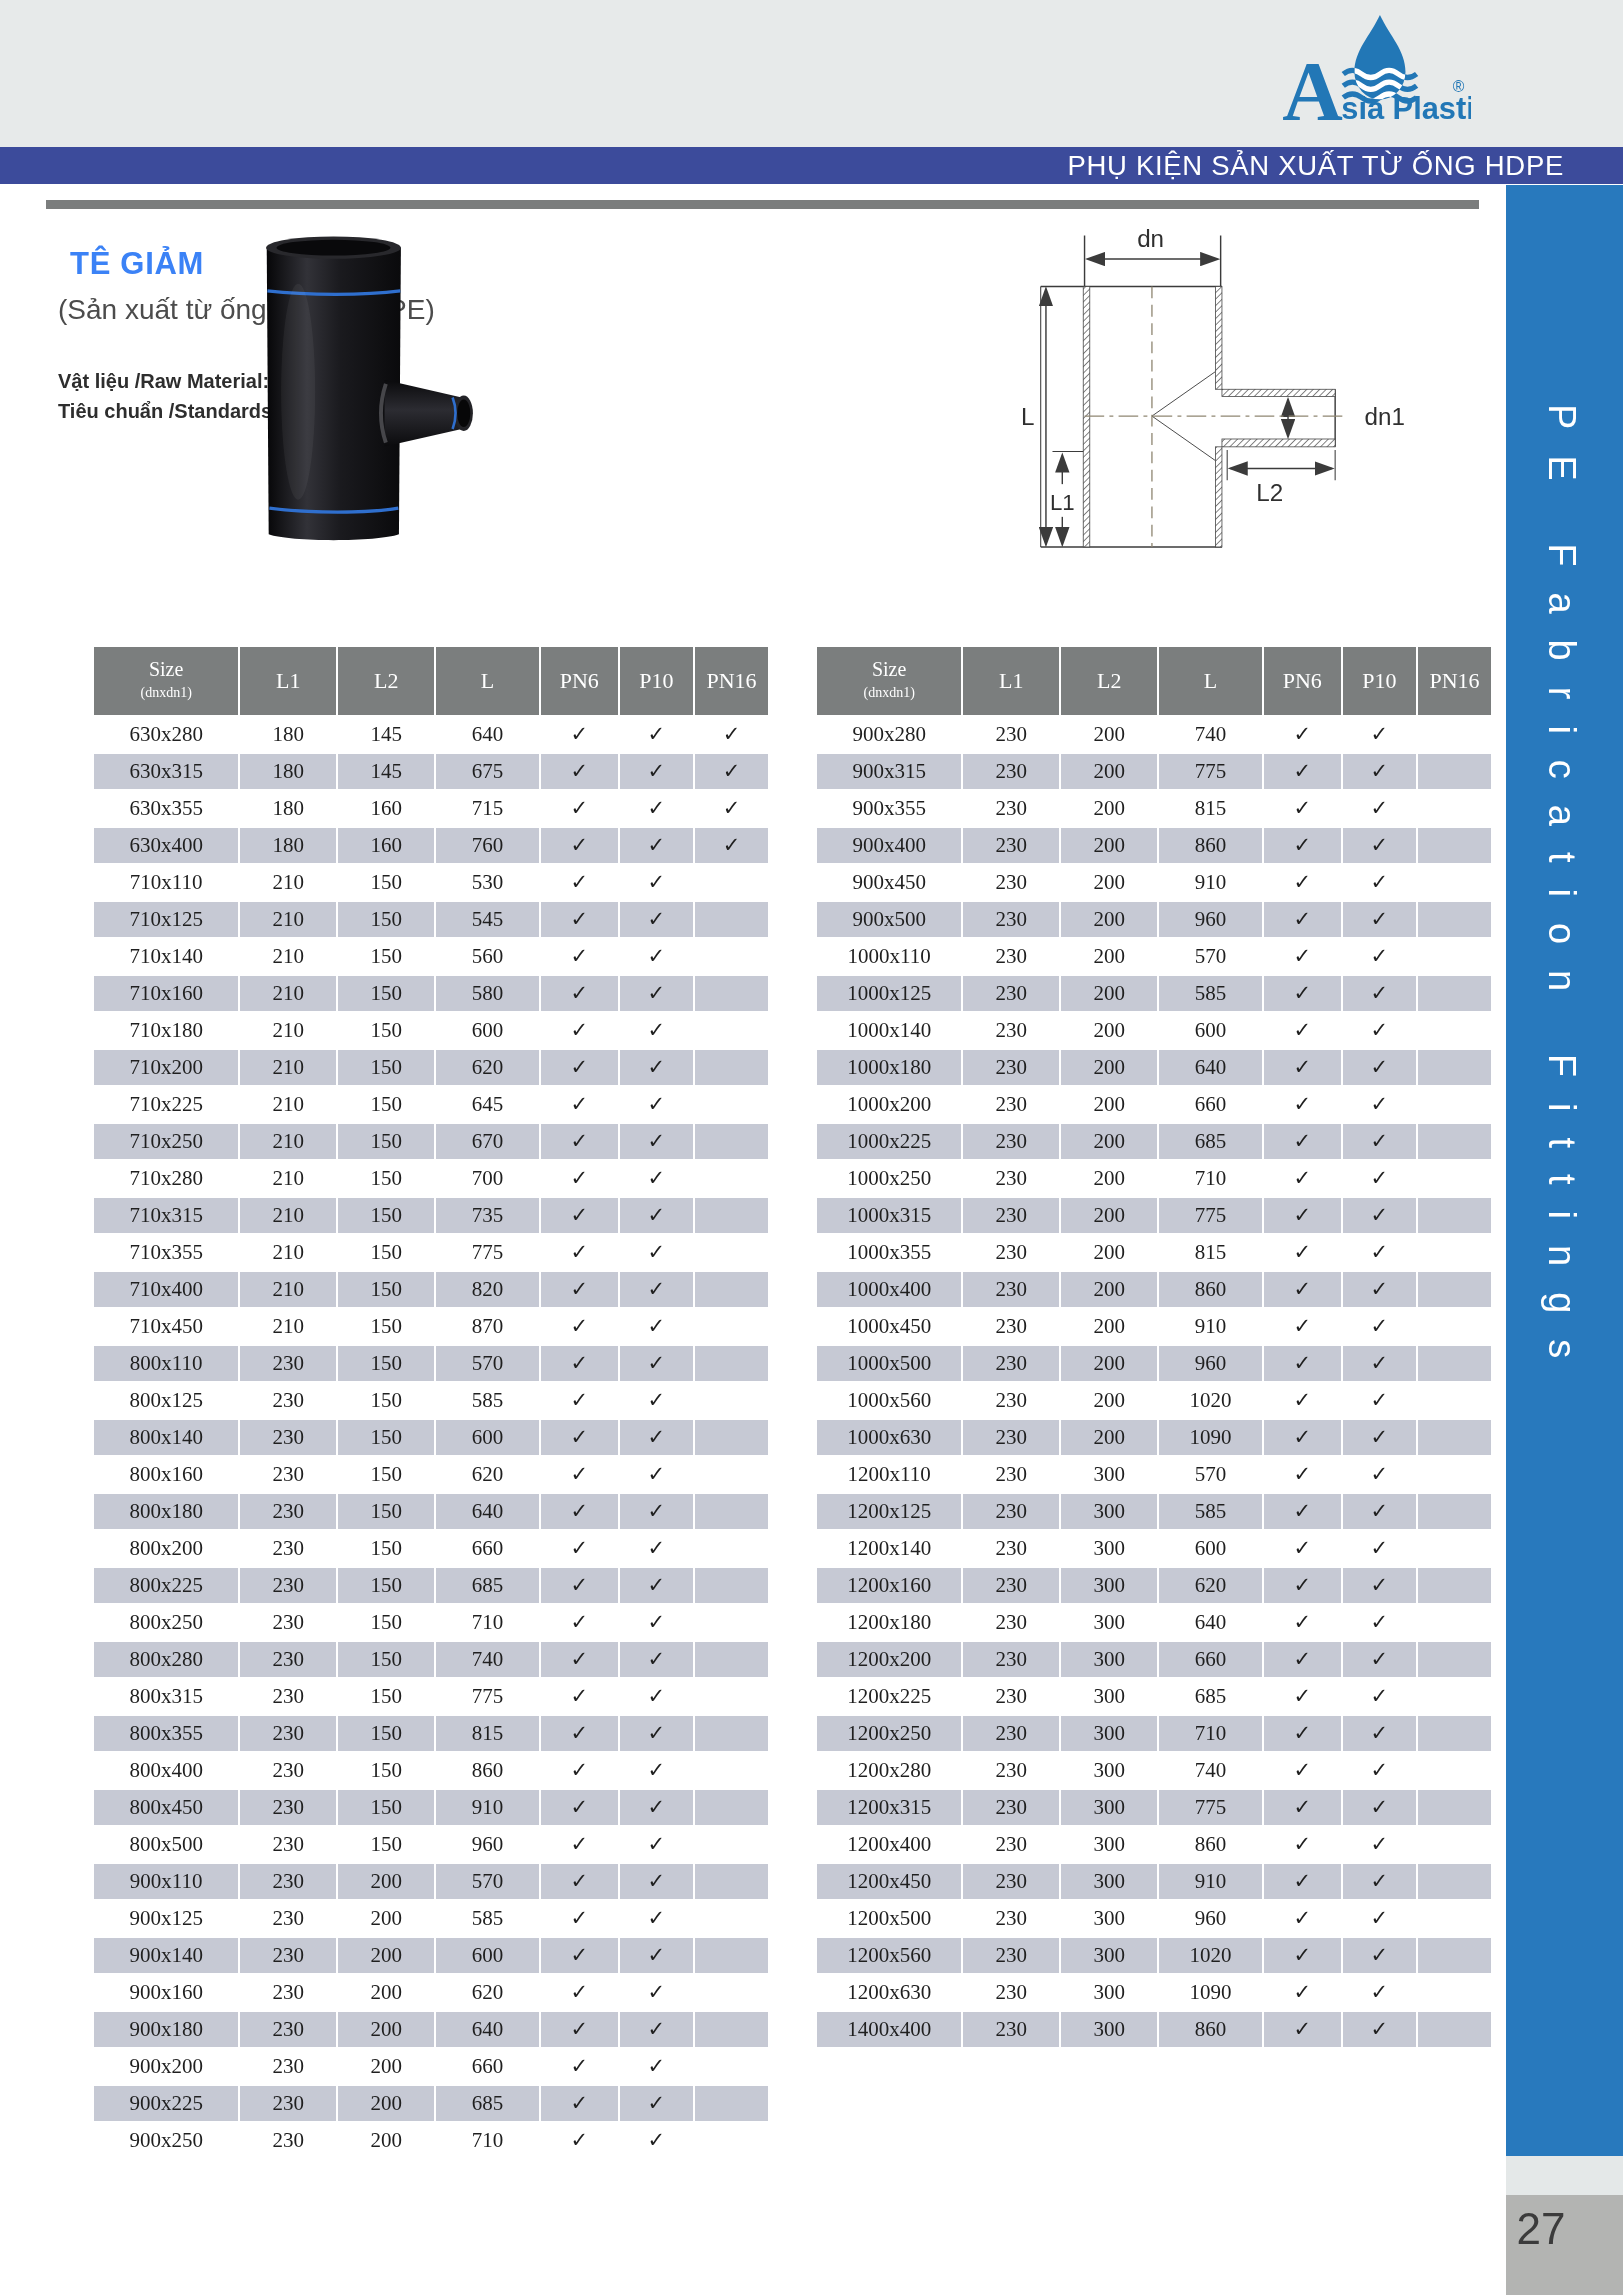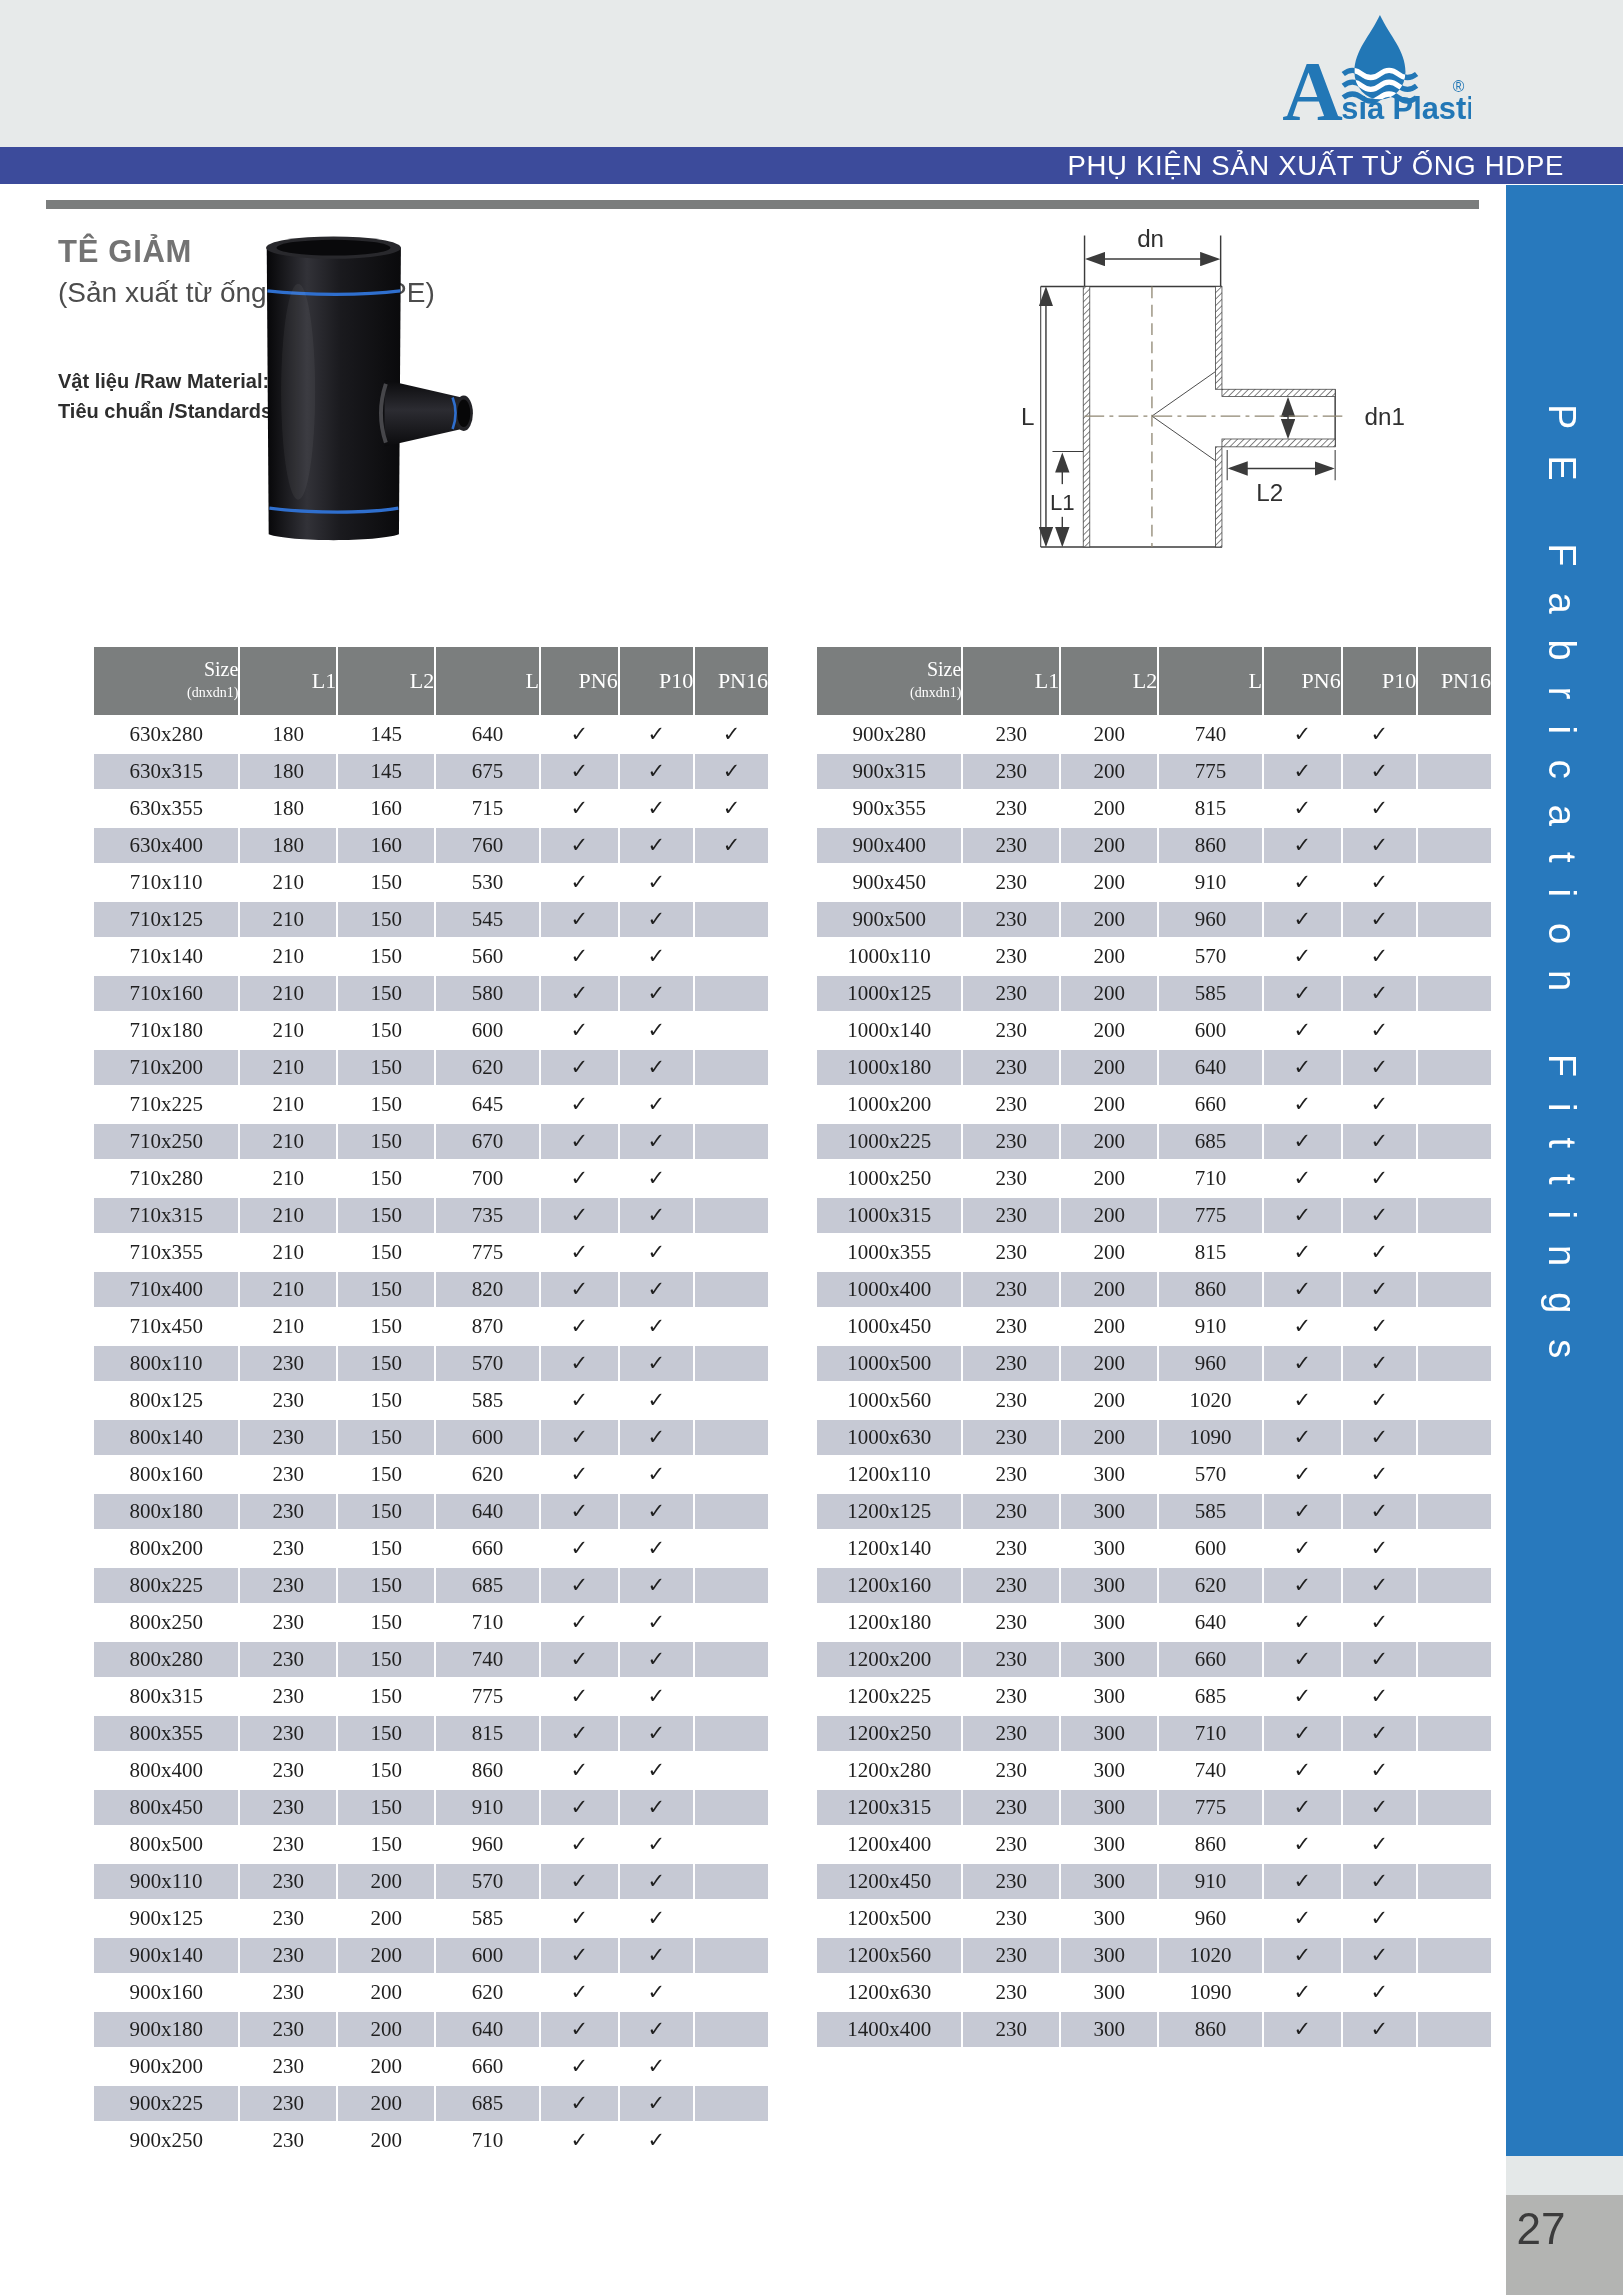--- a/index.html
+++ b/index.html
@@ -7,33 +7,33 @@
         font-family:"Liberation Sans",sans-serif;}
   
   .header-bg{position:absolute;left:0;top:0;width:1623px;height:147px;background:#e7eaea;}
   .logo{position:absolute;left:1281px;top:7.9px;width:190px;height:128px;}
   .banner{position:absolute;left:0;top:147px;width:1623px;height:37px;background:#3c4b9b;
           color:#ffffff;font-size:27.5px;line-height:37px;text-align:right;
           padding-right:59px;box-sizing:border-box;letter-spacing:0.7px;}
   .divider{position:absolute;left:46px;top:200px;width:1433px;height:9.2px;background:#7b7d7d;}
   
   .title-block{position:absolute;left:58px;top:234px;color:#3a3a3a;}
-  .title-block h1{margin:0;font-size:31px;font-weight:bold;letter-spacing:0.7px;color:#737373;}
+  .title-block h1{margin:12px;font-size:31px;font-weight:bold;letter-spacing:0.7px;color:#3b82f6;}
   .subtitle{margin-top:6.5px;font-size:28px;font-weight:normal;color:#4c4c4c;}
   .materials{position:absolute;left:58px;top:366px;font-size:20px;font-weight:bold;color:#2e2e2e;line-height:30px;}
   
   .photo{position:absolute;left:247px;top:228px;width:226px;height:324px;}
   .diagram{position:absolute;left:1008px;top:221px;width:458px;height:347px;}
   
   table.dim{position:absolute;top:645px;width:678px;border-collapse:separate;border-spacing:2.6px;
             table-layout:fixed;font-family:"Liberation Serif",serif;}
   table.dim.left{left:92px;}
   table.dim.right{left:815px;}
   table.dim th{background:#7b7e7e;color:#ffffff;font-weight:normal;height:68px;
-               font-size:22px;vertical-align:middle;padding:0;text-align:right;}
+               font-size:22px;vertical-align:middle;padding:0;}
   table.dim th .size-main{font-size:20px;display:block;line-height:23.6px;}
   table.dim th .size-sub{font-size:14px;display:block;line-height:22px;}
   table.dim td{height:35px;text-align:center;vertical-align:middle;font-size:21px;color:#1f1f1f;padding:0;}
   table.dim tr:nth-child(even) td{background:#c6c9d4;}
   table.dim tr:nth-child(odd) td{background:#ffffff;}
   td.check-cell{font-size:19.6px;color:#2a2a2a;}
   
   .sidebar{position:absolute;left:1506px;top:185px;width:117px;height:1972px;background:#2879bd;}
   .sidebar-text{writing-mode:vertical-rl;text-orientation:mixed;color:#ffffff;
                 font-size:38px;letter-spacing:26px;padding-top:219px;margin-left:34px;

